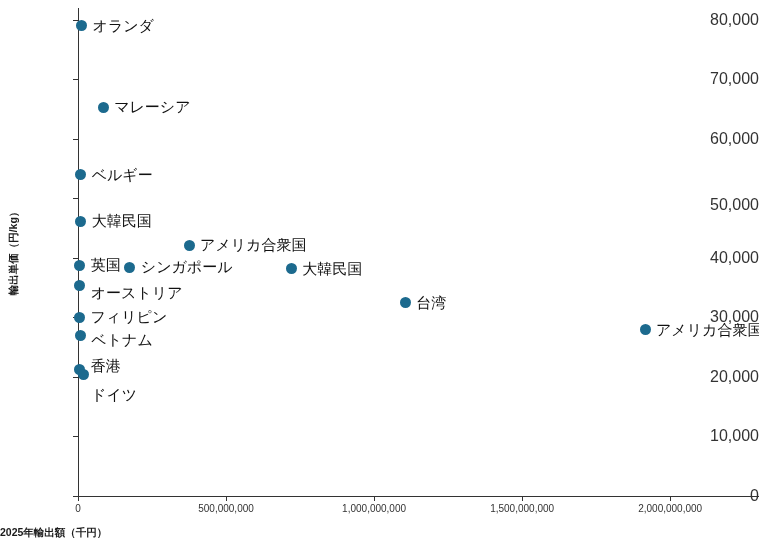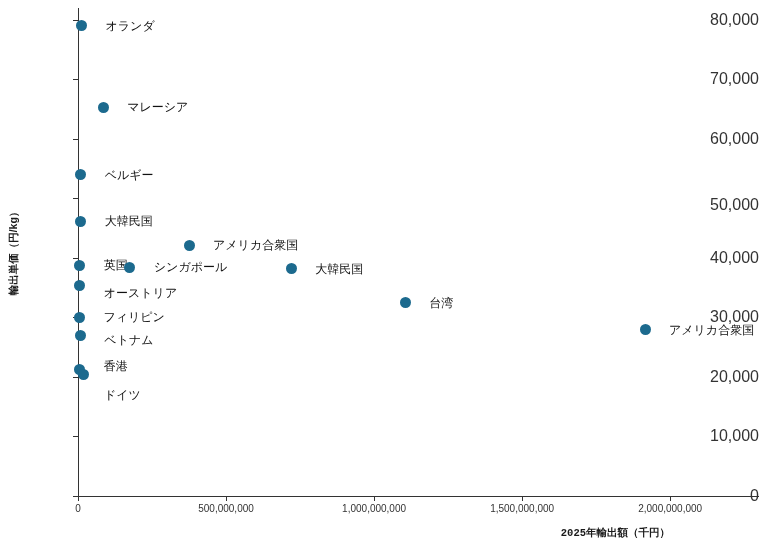--- a/index.html
+++ b/index.html
@@ -76,46 +76,44 @@
     position: absolute;
     font-size: 10.5px;
     font-weight: bold;
     color: #1a1a1a;
     white-space: nowrap;
   }
   #x-axis-title {
     left: 0;
     top: 526px;
     width: 670px;
-    text-align: right;
-    font-family: Liberation Mono, monospace;
+    text-align: left;
   }
   #y-axis-title {
     left: -96px;
     top: 244px;
     width: 220px;
     text-align: center;
     transform: rotate(-90deg);
   }
   .point {
     position: absolute;
     width: 11px;
     height: 11px;
     margin-left: -5.5px;
     margin-top: -5.5px;
     border-radius: 50%;
     background: #1c6a8e;
   }
   .point-label {
     position: absolute;
-    font-size: 12px;
+    font-size: 15px;
     color: #111111;
     white-space: nowrap;
     transform: translateY(-50%);
-    margin-left: 13px;
   }
 </style>
 </head>
 <body>
 
 <div id="chart-root">
 
   <div class="axis-line" id="y-axis"></div>
   <div class="axis-line" id="x-axis"></div>
 

